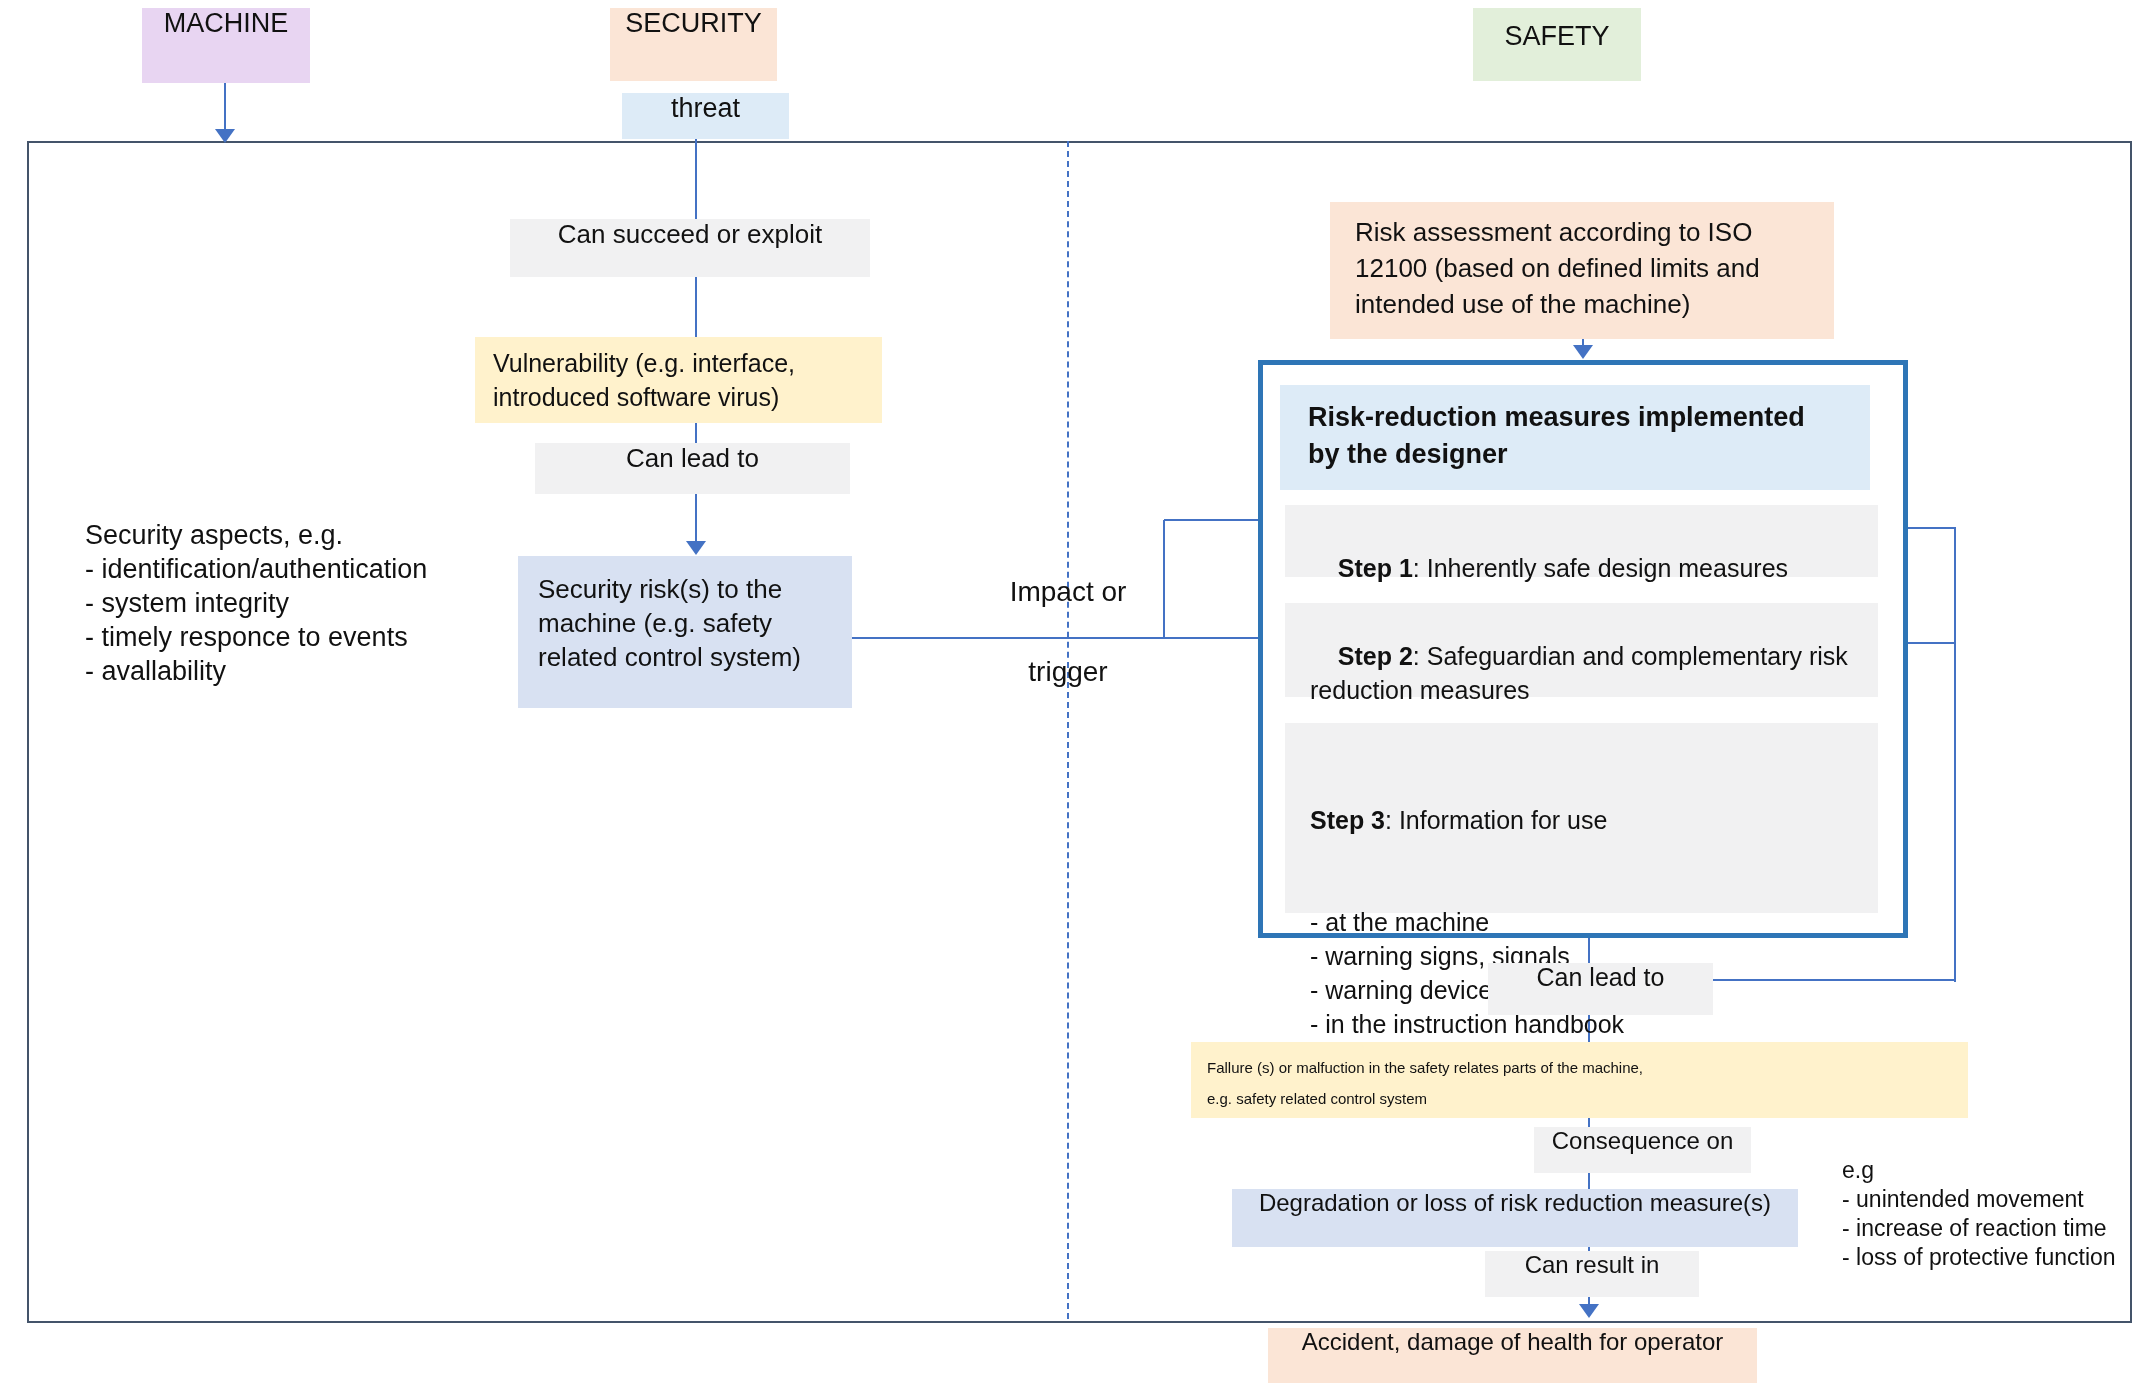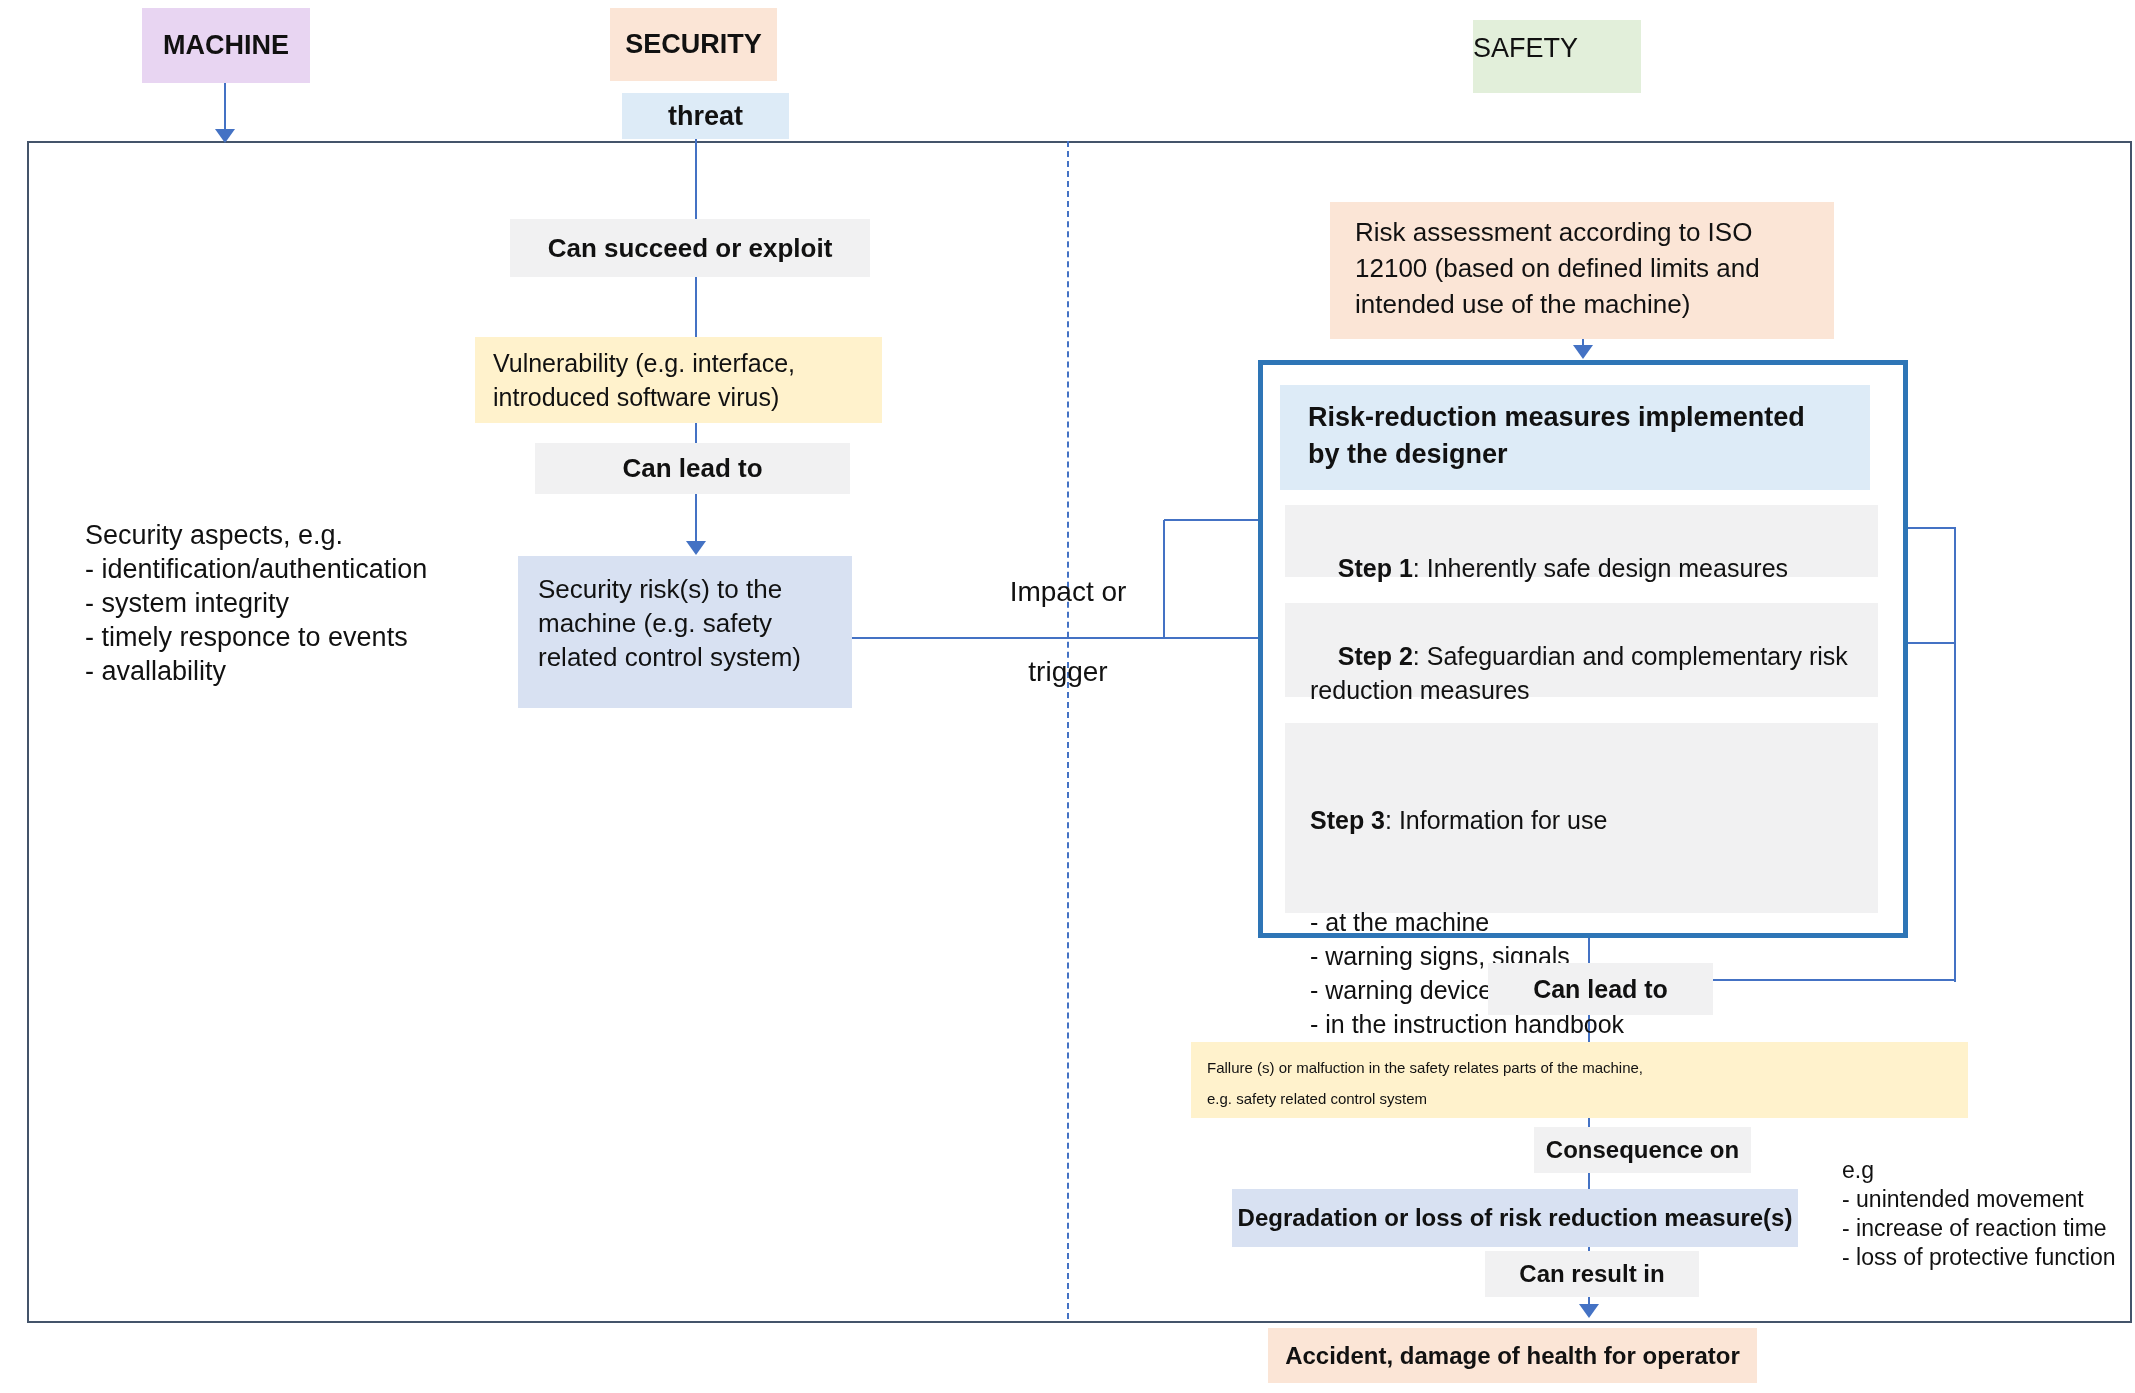--- a/index.html
+++ b/index.html
@@ -1,21 +1,21 @@
 <!DOCTYPE html>
 <html><head>
 <meta charset="utf-8">
 <style>
   html,body{margin:0;padding:0;background:#ffffff;}
   .canvas{
     position:relative;width:2135px;height:1393px;background:#ffffff;
     font-family:"Liberation Sans",sans-serif;color:#111111;overflow:hidden;
   }
   .box{position:absolute;box-sizing:border-box;}
-  .center{display:flex;align-items:center;justify-content:center;text-align:center;font-weight:bold;}
+  .center{display:flex;align-items:flex-start;justify-content:center;text-align:center;}
   .ml{white-space:pre;}
   .b{font-weight:bold;}
   .vline{position:absolute;width:2px;background:#4472C4;}
   .hline{position:absolute;height:2px;background:#4472C4;}
   .dash{position:absolute;width:0;border-left:2px dashed #4472C4;}
   .arrow-down{position:absolute;width:0;height:0;
     border-left:10px solid transparent;border-right:10px solid transparent;
     border-top:14px solid #4472C4;}
   .frame{position:absolute;border:2px solid #44546A;background:transparent;}
   .lav{background:#E8D5F2;}
@@ -64,21 +64,21 @@
   <div class="vline" style="left:1588px;top:1239px;height:12px;"></div>
   <div class="vline" style="left:1588px;top:1297px;height:8px;"></div>
   <div class="arrow-down" style="left:1579px;top:1304px;"></div>
 
   <div class="box lav center" style="left:142px;top:8px;width:168px;height:75px;font-size:27px;">
     <span>MACHINE</span>
   </div>
   <div class="box peach center" style="left:610px;top:8px;width:167px;height:73px;font-size:27px;">
     <span>SECURITY</span>
   </div>
-  <div class="box green" style="left:1473px;top:20px;width:168px;height:73px;font-size:27px;padding-top:13px;">
+  <div class="box green" style="left:1473px;top:8px;width:168px;height:73px;font-size:27px;text-align:center;padding-top:13px;">
     <span>SAFETY</span>
   </div>
   <div class="box lblue center" style="left:622px;top:93px;width:167px;height:46px;font-size:27px;">
     <span>threat</span>
   </div>
 
   <div class="box ml" style="left:85px;top:518px;font-size:27px;line-height:34px;">Security aspects, e.g.
 - identification/authentication
 - system integrity
 - timely responce to events

